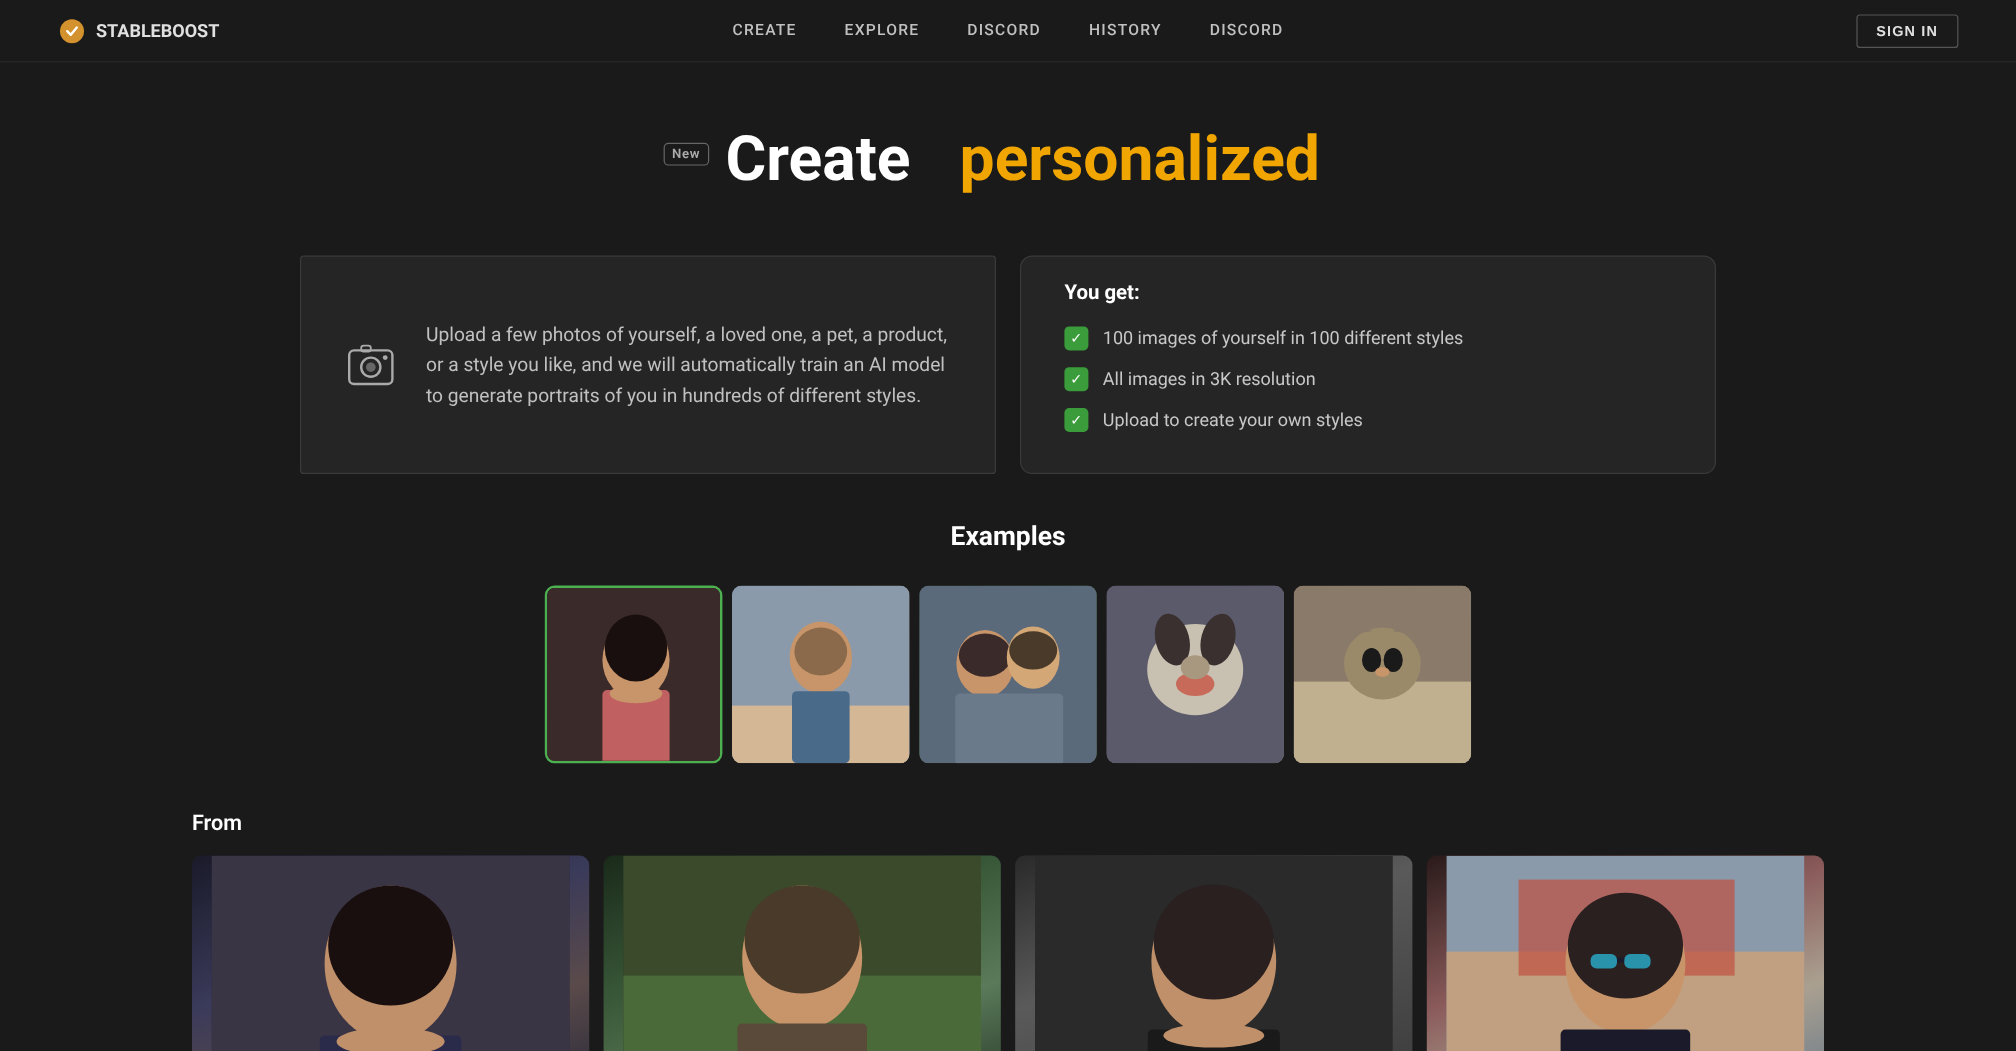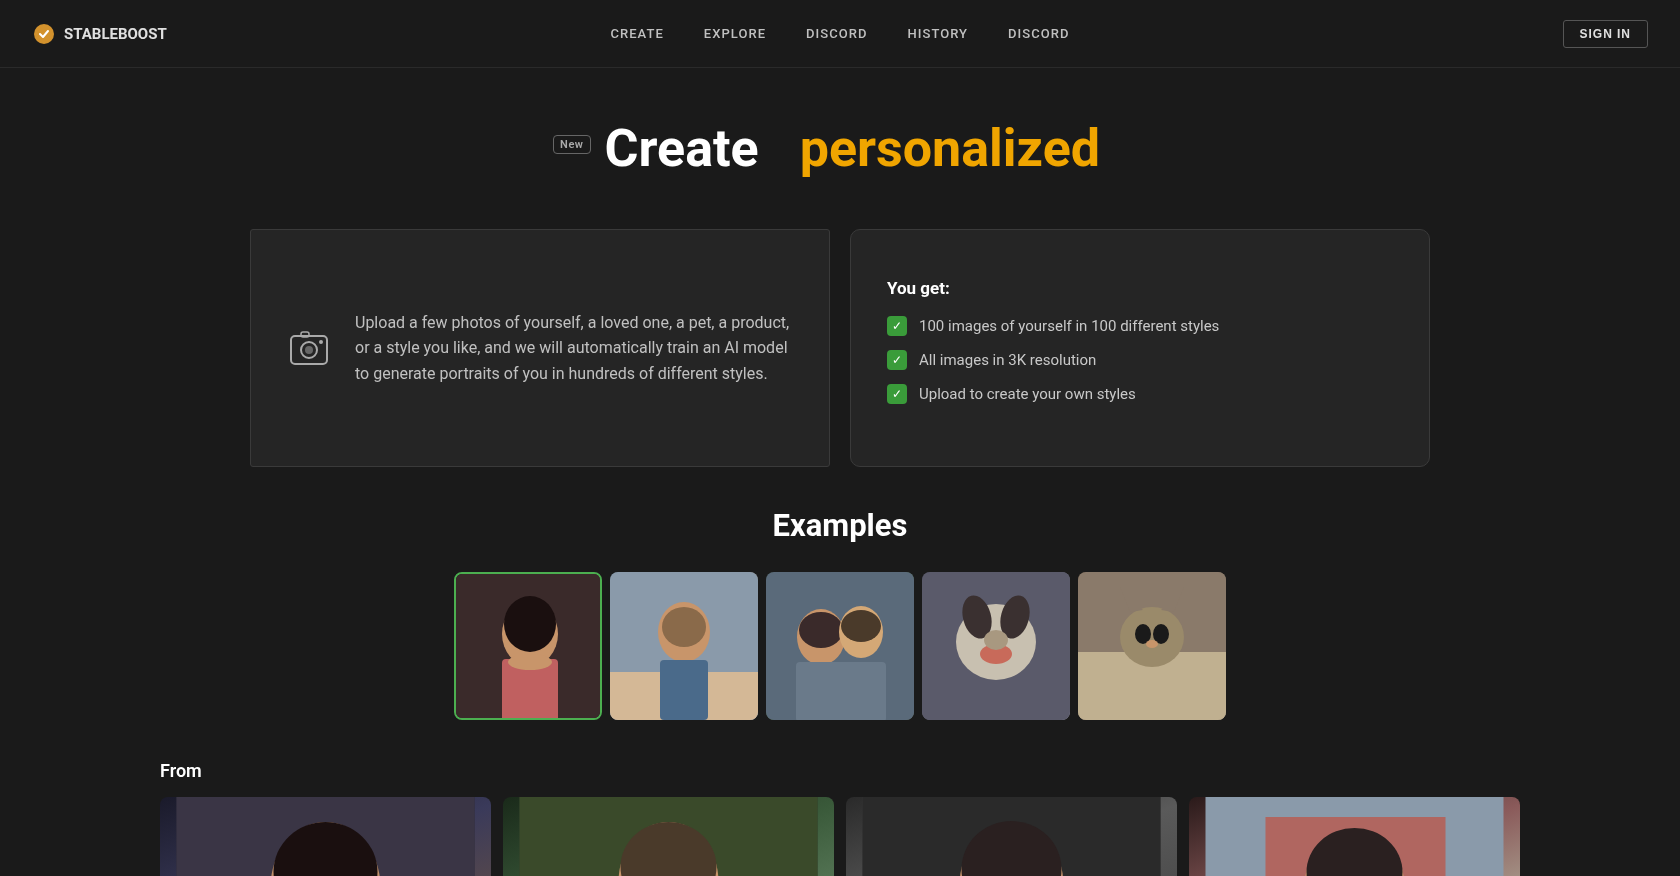--- a/index.html
+++ b/index.html
@@ -10,22 +10,22 @@
       font-family: -apple-system, BlinkMacSystemFont, 'Segoe UI', Roboto, sans-serif;
       min-height: 876px;
       width: 1680px;
     }
 
     
     nav {
       display: flex;
       align-items: center;
       justify-content: space-between;
-      padding: 0 32px;
-      height: 68px;
+      padding: 0 48px;
+      height: 52px;
       background-color: #1a1a1a;
       border-bottom: 1px solid #2a2a2a;
     }
 
     .nav-logo {
       display: flex;
       align-items: center;
       gap: 8px;
       color: #e0e0e0;
       font-weight: 700;
@@ -131,21 +131,21 @@
     .upload-text {
       font-size: 16px;
       line-height: 1.6;
       color: #c0c0c0;
     }
 
     .benefits-card {
       background: #252525;
       border: 1px solid #3a3a3a;
       border-radius: 10px;
-      padding: 48px 36px;
+      padding: 20px 36px;
       flex: 1;
       max-width: 580px;
     }
 
     .benefits-title {
       font-size: 17px;
       font-weight: 700;
       color: #ffffff;
       margin-bottom: 18px;
     }
@@ -172,21 +172,21 @@
       font-size: 12px;
     }
 
     
     .examples-section {
       text-align: center;
       padding: 40px 0 20px;
     }
 
     .examples-title {
-      font-size: 31px;
+      font-size: 22px;
       font-weight: 700;
       color: #ffffff;
       margin-bottom: 28px;
     }
 
     .examples-row {
       display: flex;
       justify-content: center;
       gap: 8px;
       padding: 0 400px;

